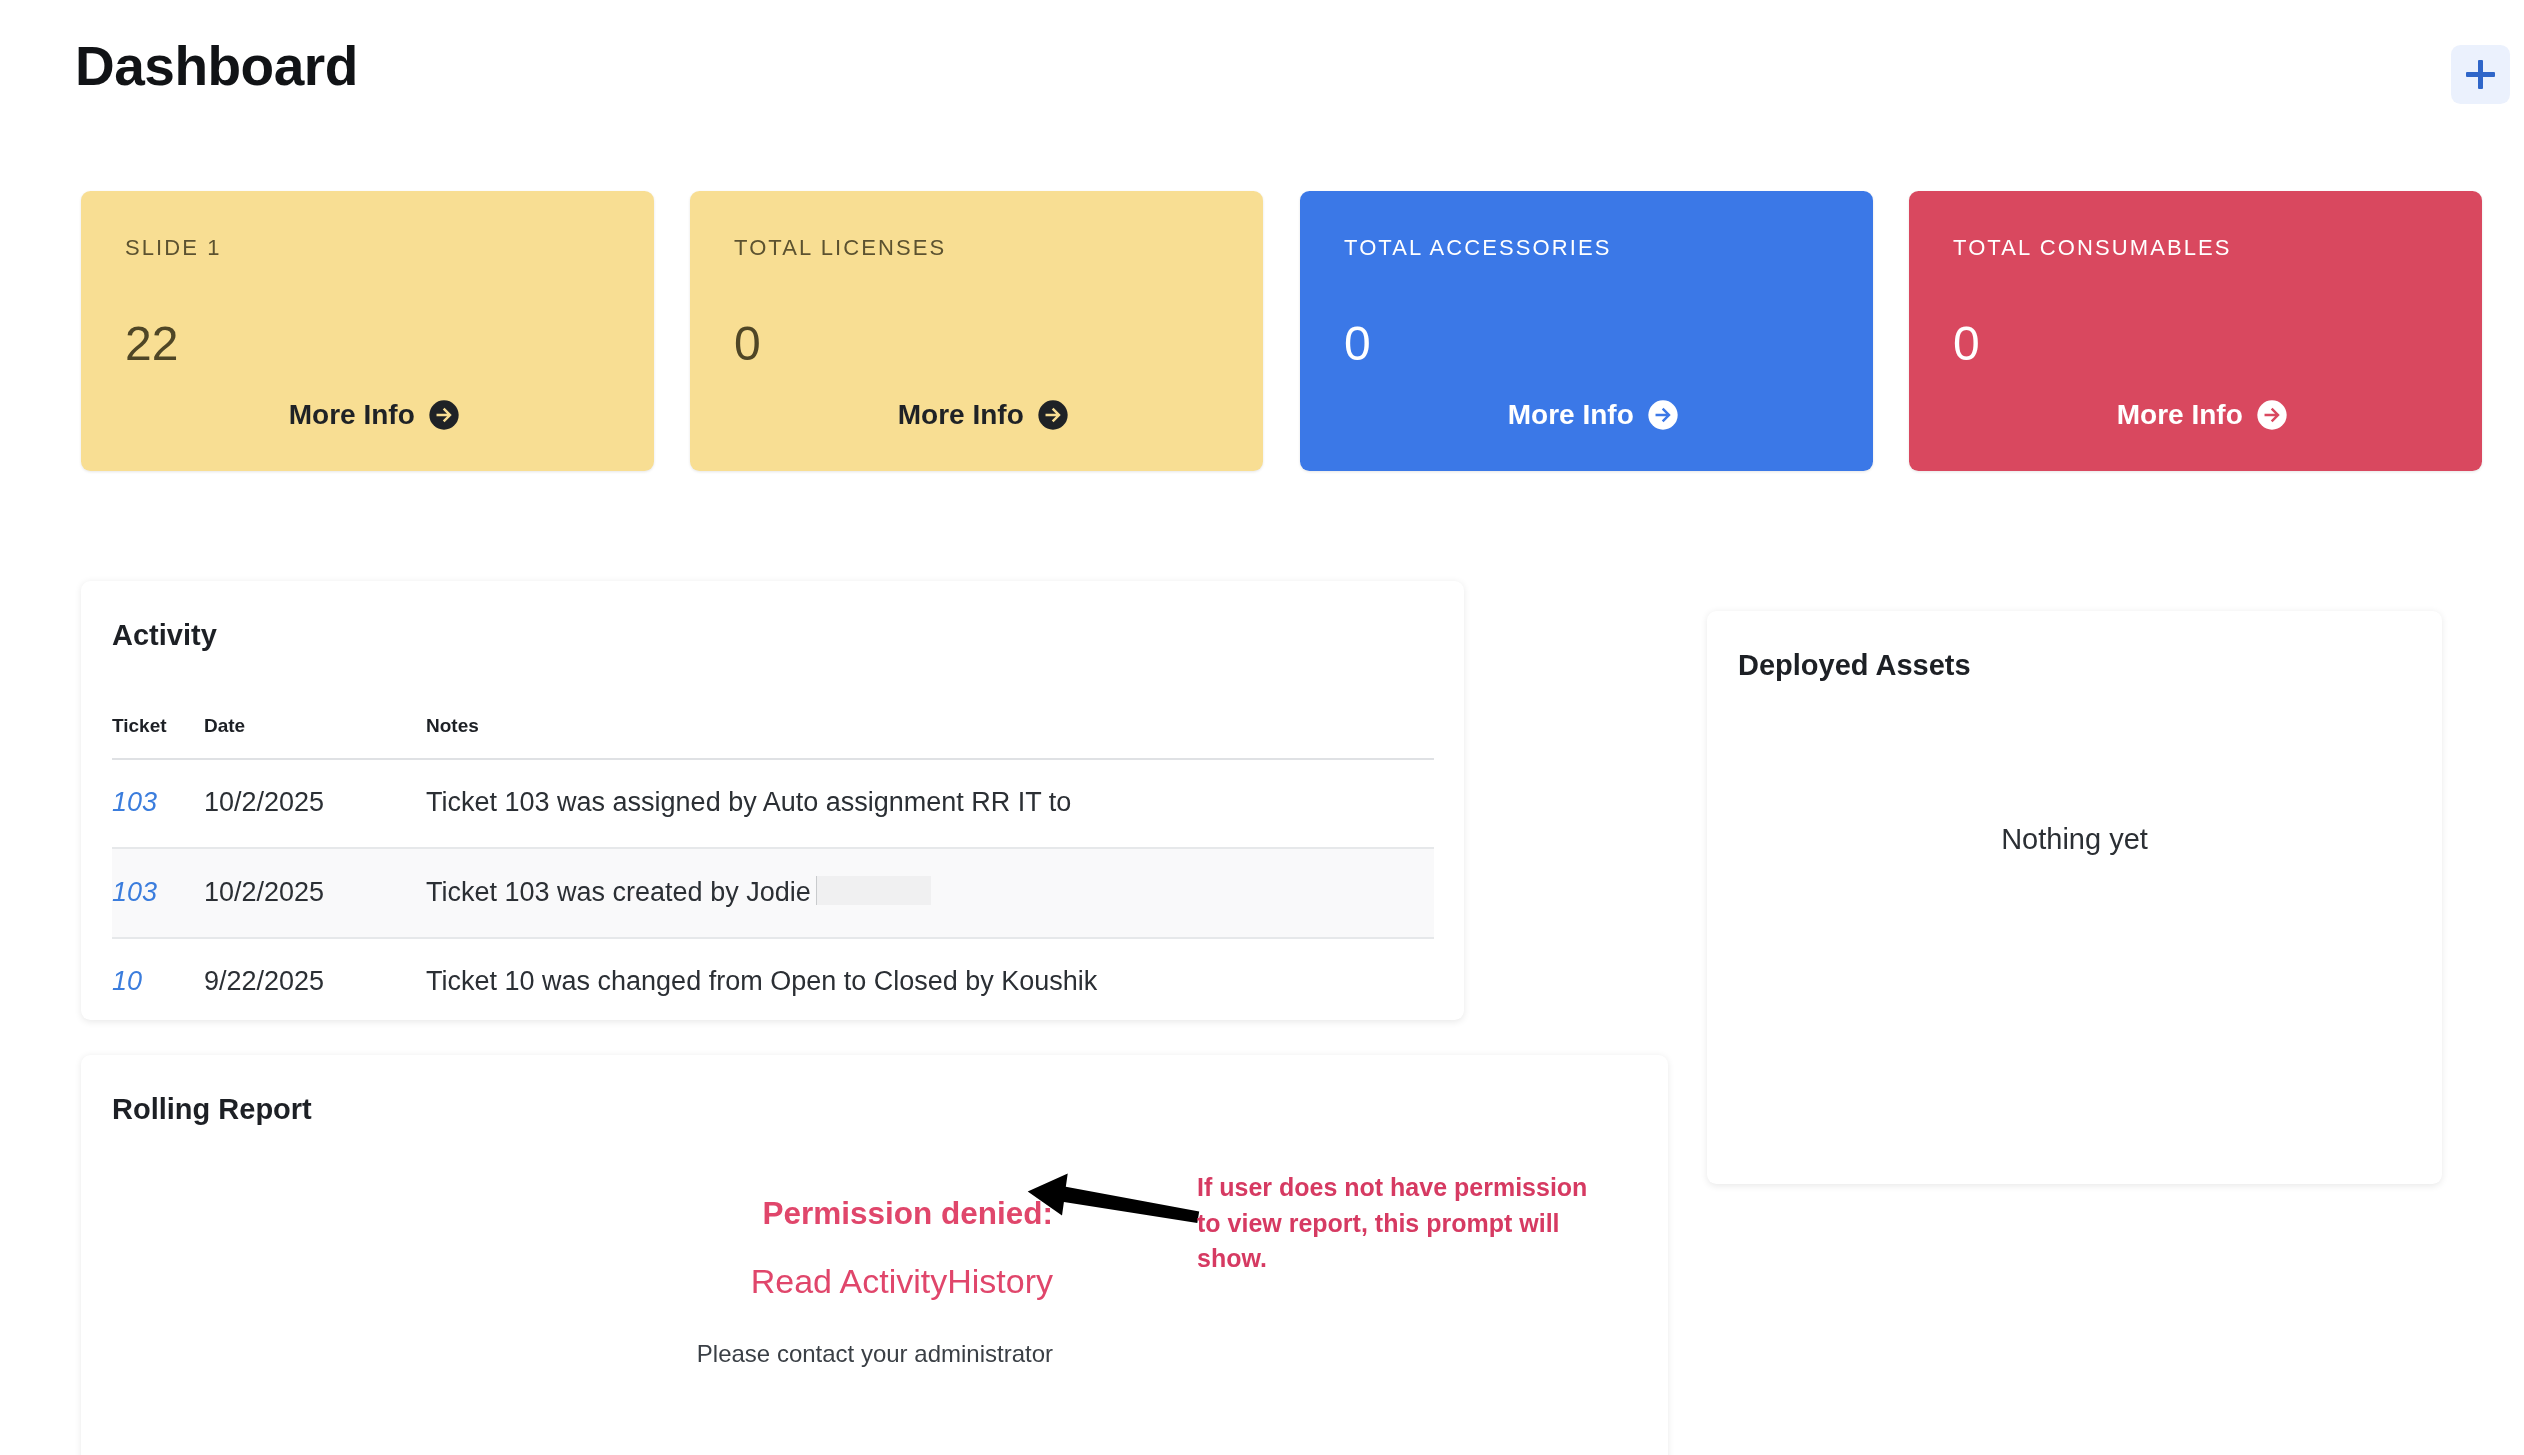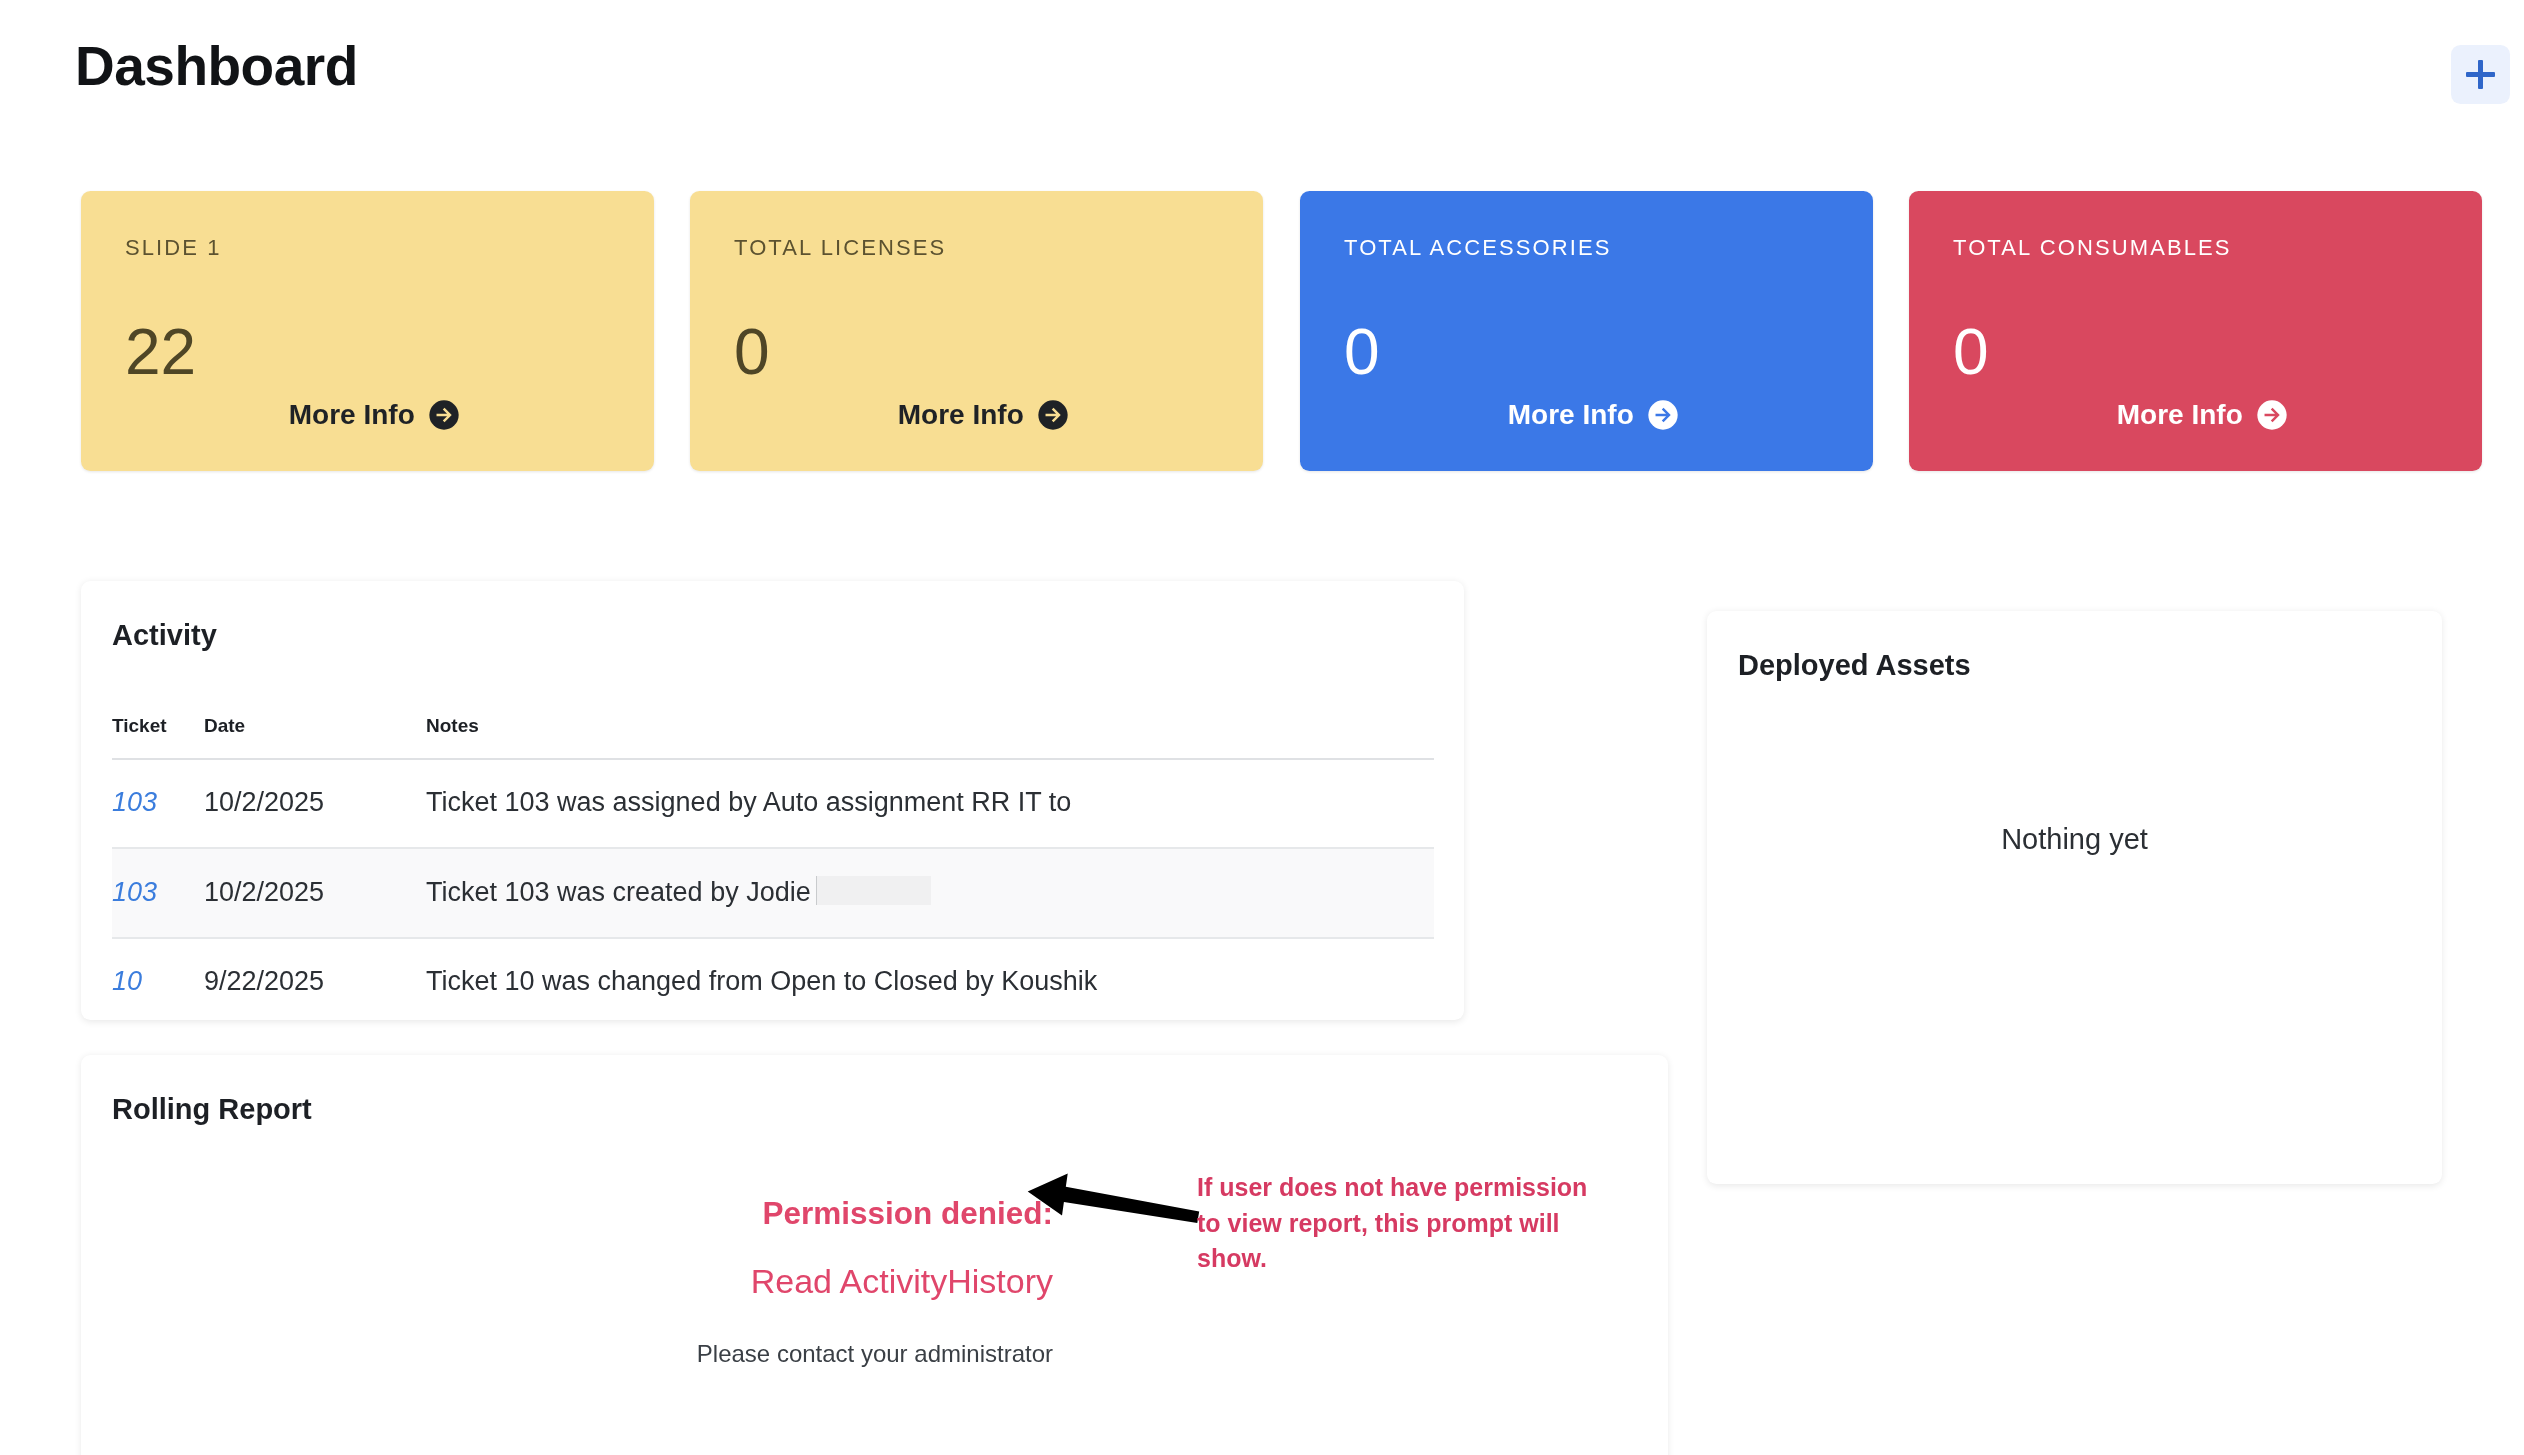--- a/index.html
+++ b/index.html
@@ -42,21 +42,21 @@
     box-shadow: 0 1px 2.9px rgba(0,0,0,0.10);
   }
   .stat-card.c0 { left: 81px;   background: #f8de93; }
   .stat-card.c1 { left: 690px;  background: #f8de93; }
   .stat-card.c2 { left: 1300px; background: #3b78e7; }
   .stat-card.c3 { left: 1909px; background: #d9485f; }
 
   .stat-label {
     font-size: 22px; font-weight: 400; letter-spacing: 2.1px; text-transform: uppercase;
   }
-  .stat-value { font-size: 64px; font-weight: 400; line-height: 1; margin-top: 59px; }
+  .stat-value { font-size: 48px; font-weight: 400; line-height: 1; margin-top: 59px; }
   .stat-more {
     position: absolute; left: 14px; right: 0; bottom: 40px;
     display: flex; align-items: center; justify-content: center; gap: 13.4px;
     font-size: 28px; font-weight: 700; cursor: pointer;
   }
   .arrow-circle-icon { display: block; width: 32px; height: 32px; flex: 0 0 32px; }
 
   .stat-card.c0 .stat-label, .stat-card.c1 .stat-label { color: #5c5230; }
   .stat-card.c0 .stat-value, .stat-card.c1 .stat-value { color: #4f4626; }
   .stat-card.c0 .stat-more,  .stat-card.c1 .stat-more  { color: #1f2226; }

